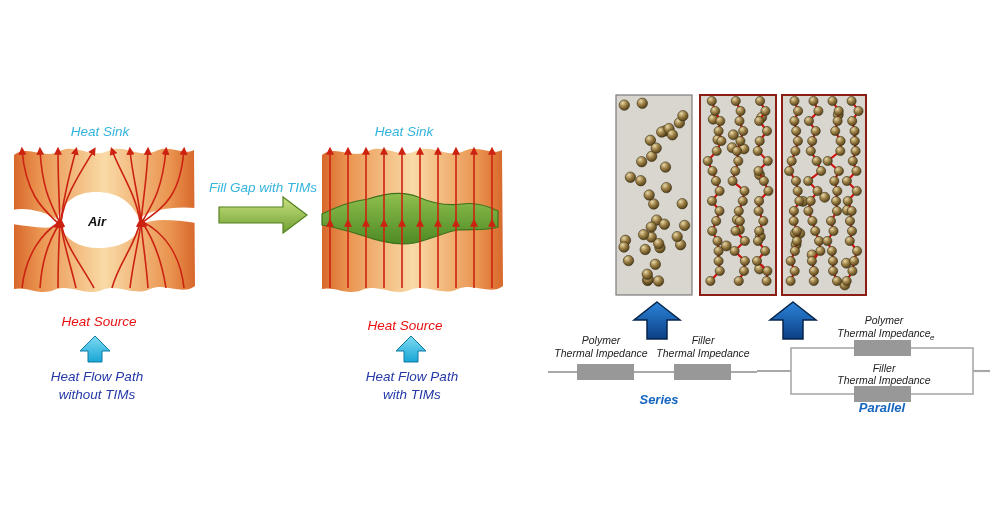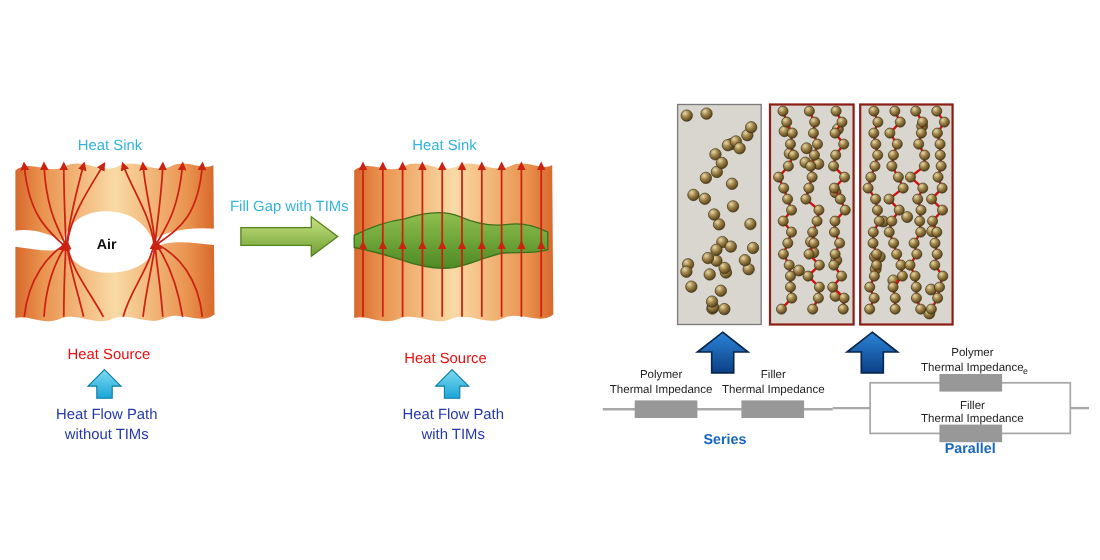--- a/index.html
+++ b/index.html
@@ -1,16 +1,16 @@
 <!DOCTYPE html>
 <html><head>
 <meta charset="utf-8">
 <style>
   html,body{margin:0;padding:0;background:#fff;}
-  .stage{position:relative;width:1000px;height:509px;background:#ffffff;overflow:hidden;}
+  .stage{position:relative;width:1000px;height:509px;background:#ffffff;overflow:hidden;font-style:italic;}
   svg{display:block;}
   svg text{font-family:"Liberation Sans","DejaVu Sans",sans-serif;}
   .lbl-main{font-size:13.5px;}
   .lbl-circuit{font-size:10.5px;fill:#222;}
   .lbl-sub{font-size:8px;fill:#222;}
   .lbl-title{font-size:13px;font-weight:bold;}
   .lbl-air{font-size:13px;font-weight:bold;fill:#111;}
 </style>
 </head>
 <body>

